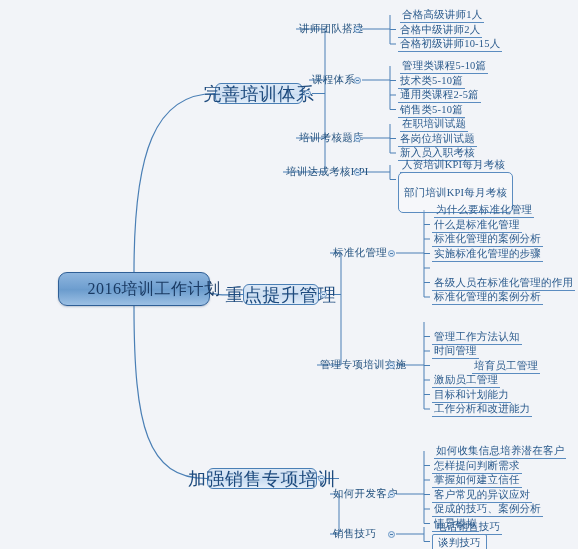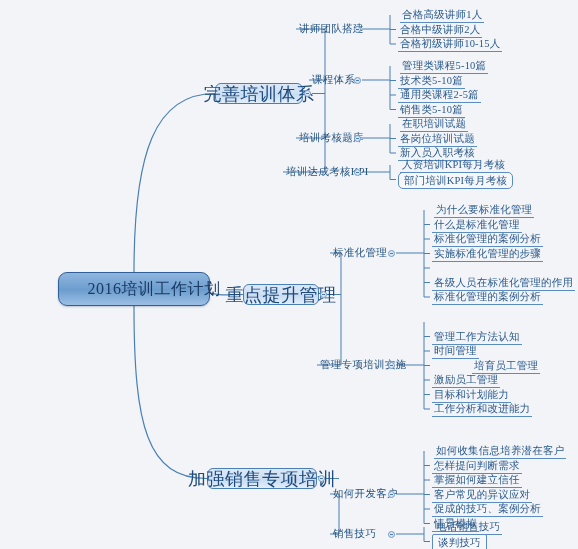--- a/index.html
+++ b/index.html
@@ -163,21 +163,21 @@
     <div class="leaf" style="left: 398px; top: 88px;">通用类课程2-5篇</div>
     <div class="leaf" style="left: 398px; top: 102.5px;">销售类5-10篇</div>
     <div class="sub" style="left: 299px; top: 131px;">培训考核题库</div>
     <div class="dot" style="left: 354px; top: 134.5px;"></div>
     <div class="leaf noline" style="left: 400px; top: 117px; border-bottom: 1px solid rgb(91, 140, 192);">在职培训试题</div>
     <div class="leaf" style="left: 398px; top: 131.5px;">各岗位培训试题</div>
     <div class="leaf" style="left: 398px; top: 146px;">新入员入职考核</div>
     <div class="sub" style="left: 286px; top: 165px;">培训达成考核KPI</div>
     <div class="dot" style="left: 354px; top: 168.5px;"></div>
     <div class="leaf noline" style="left: 400px; top: 158px; border-bottom: 1px solid rgb(91, 140, 192);">人资培训KPI每月考核</div>
-    <div class="leaf" style="left: 398px; top: 171.5px; border: 1px solid rgb(91, 140, 192); border-radius: 5px; padding: 1px 5px; background: rgba(255, 255, 255, 0.3);">部门培训KPI每月考核</div>
+    <div class="leaf" style="left: 398px; top: 171.5px; border: 1px solid rgb(91, 140, 192); border-radius: 5px; padding: 13px 5px; background: rgba(255, 255, 255, 0.3);">部门培训KPI每月考核</div>
     <div class="branch" style="left: 243px; top: 284px; width: 76px; height: 21px;">重点提升管理</div>
     <div class="dot" style="left: 320px; top: 291px;"></div>
     <div class="sub" style="left: 333px; top: 246px;">标准化管理</div>
     <div class="dot" style="left: 388px; top: 249.5px;"></div>
     <div class="leaf noline" style="left: 434px; top: 203px; border-bottom: 1px solid rgb(91, 140, 192);">为什么要标准化管理</div>
     <div class="leaf" style="left: 432px; top: 217.5px;">什么是标准化管理</div>
     <div class="leaf" style="left: 432px; top: 232px;">标准化管理的案例分析</div>
     <div class="leaf" style="left: 432px; top: 246.5px;">实施标准化管理的步骤</div>
     <div class="leaf" style="left: 432px; top: 275.5px;">各级人员在标准化管理的作用</div>
     <div class="leaf" style="left: 432px; top: 290px;">标准化管理的案例分析</div>

